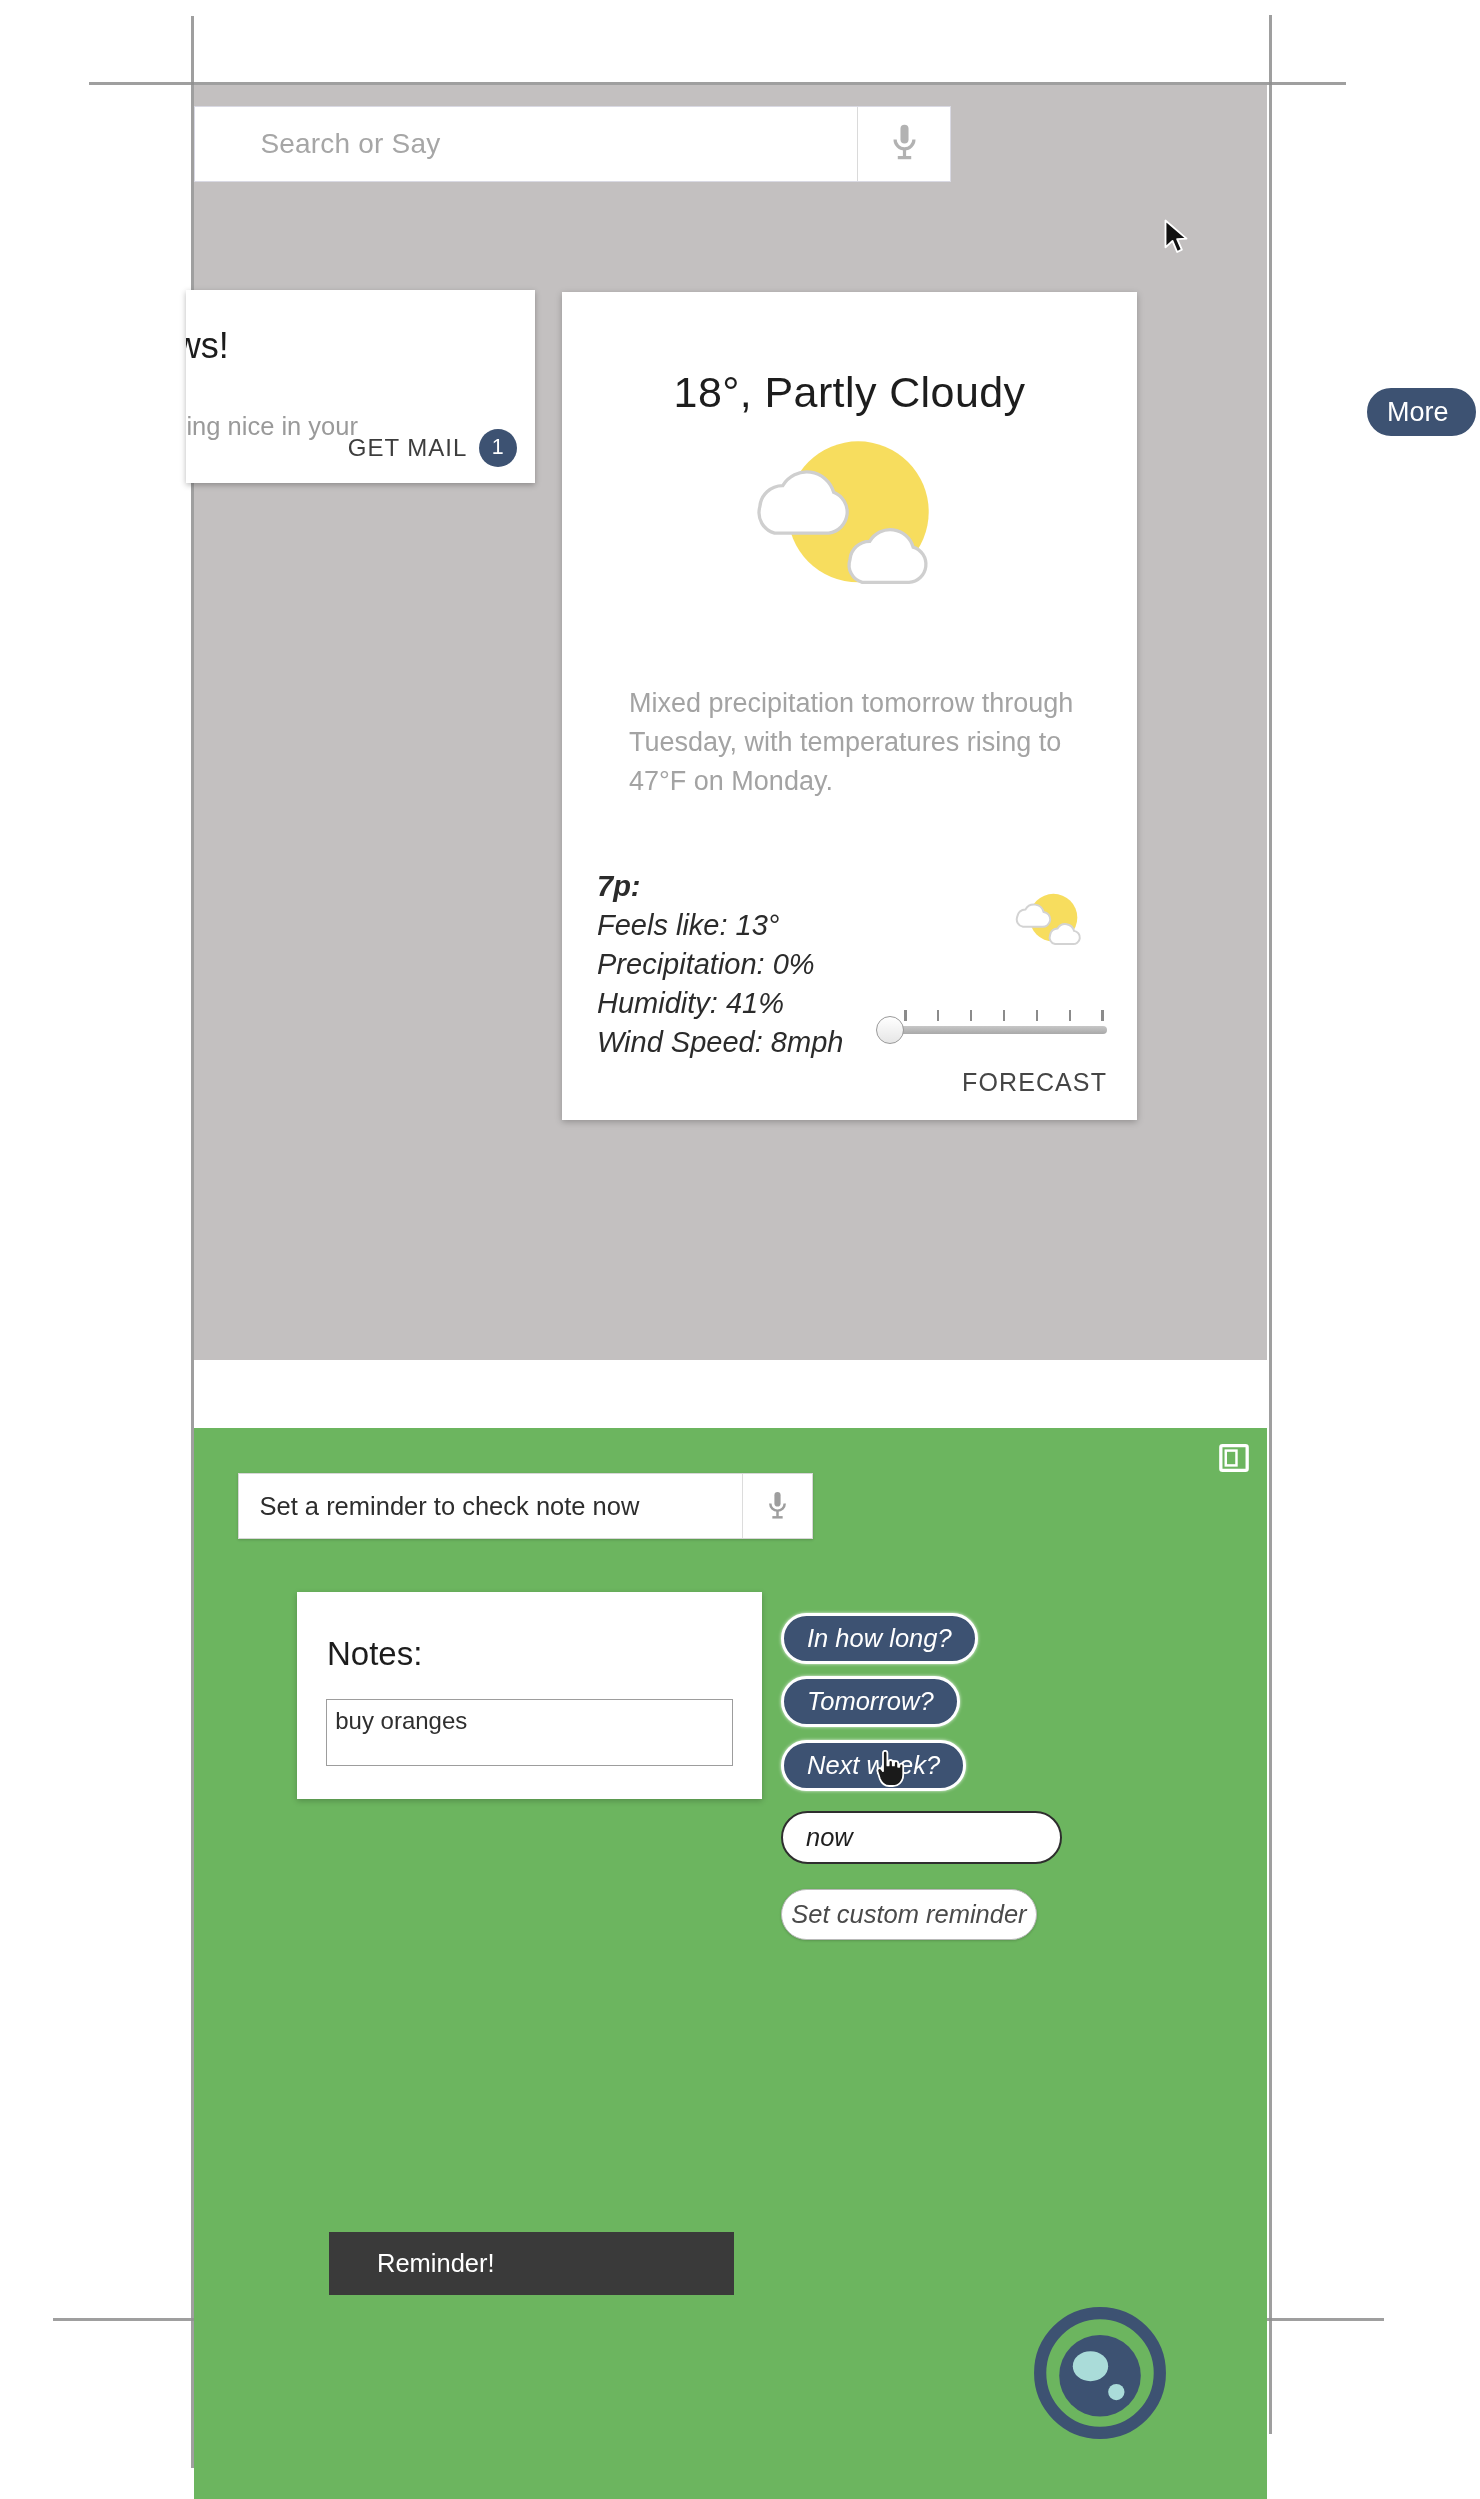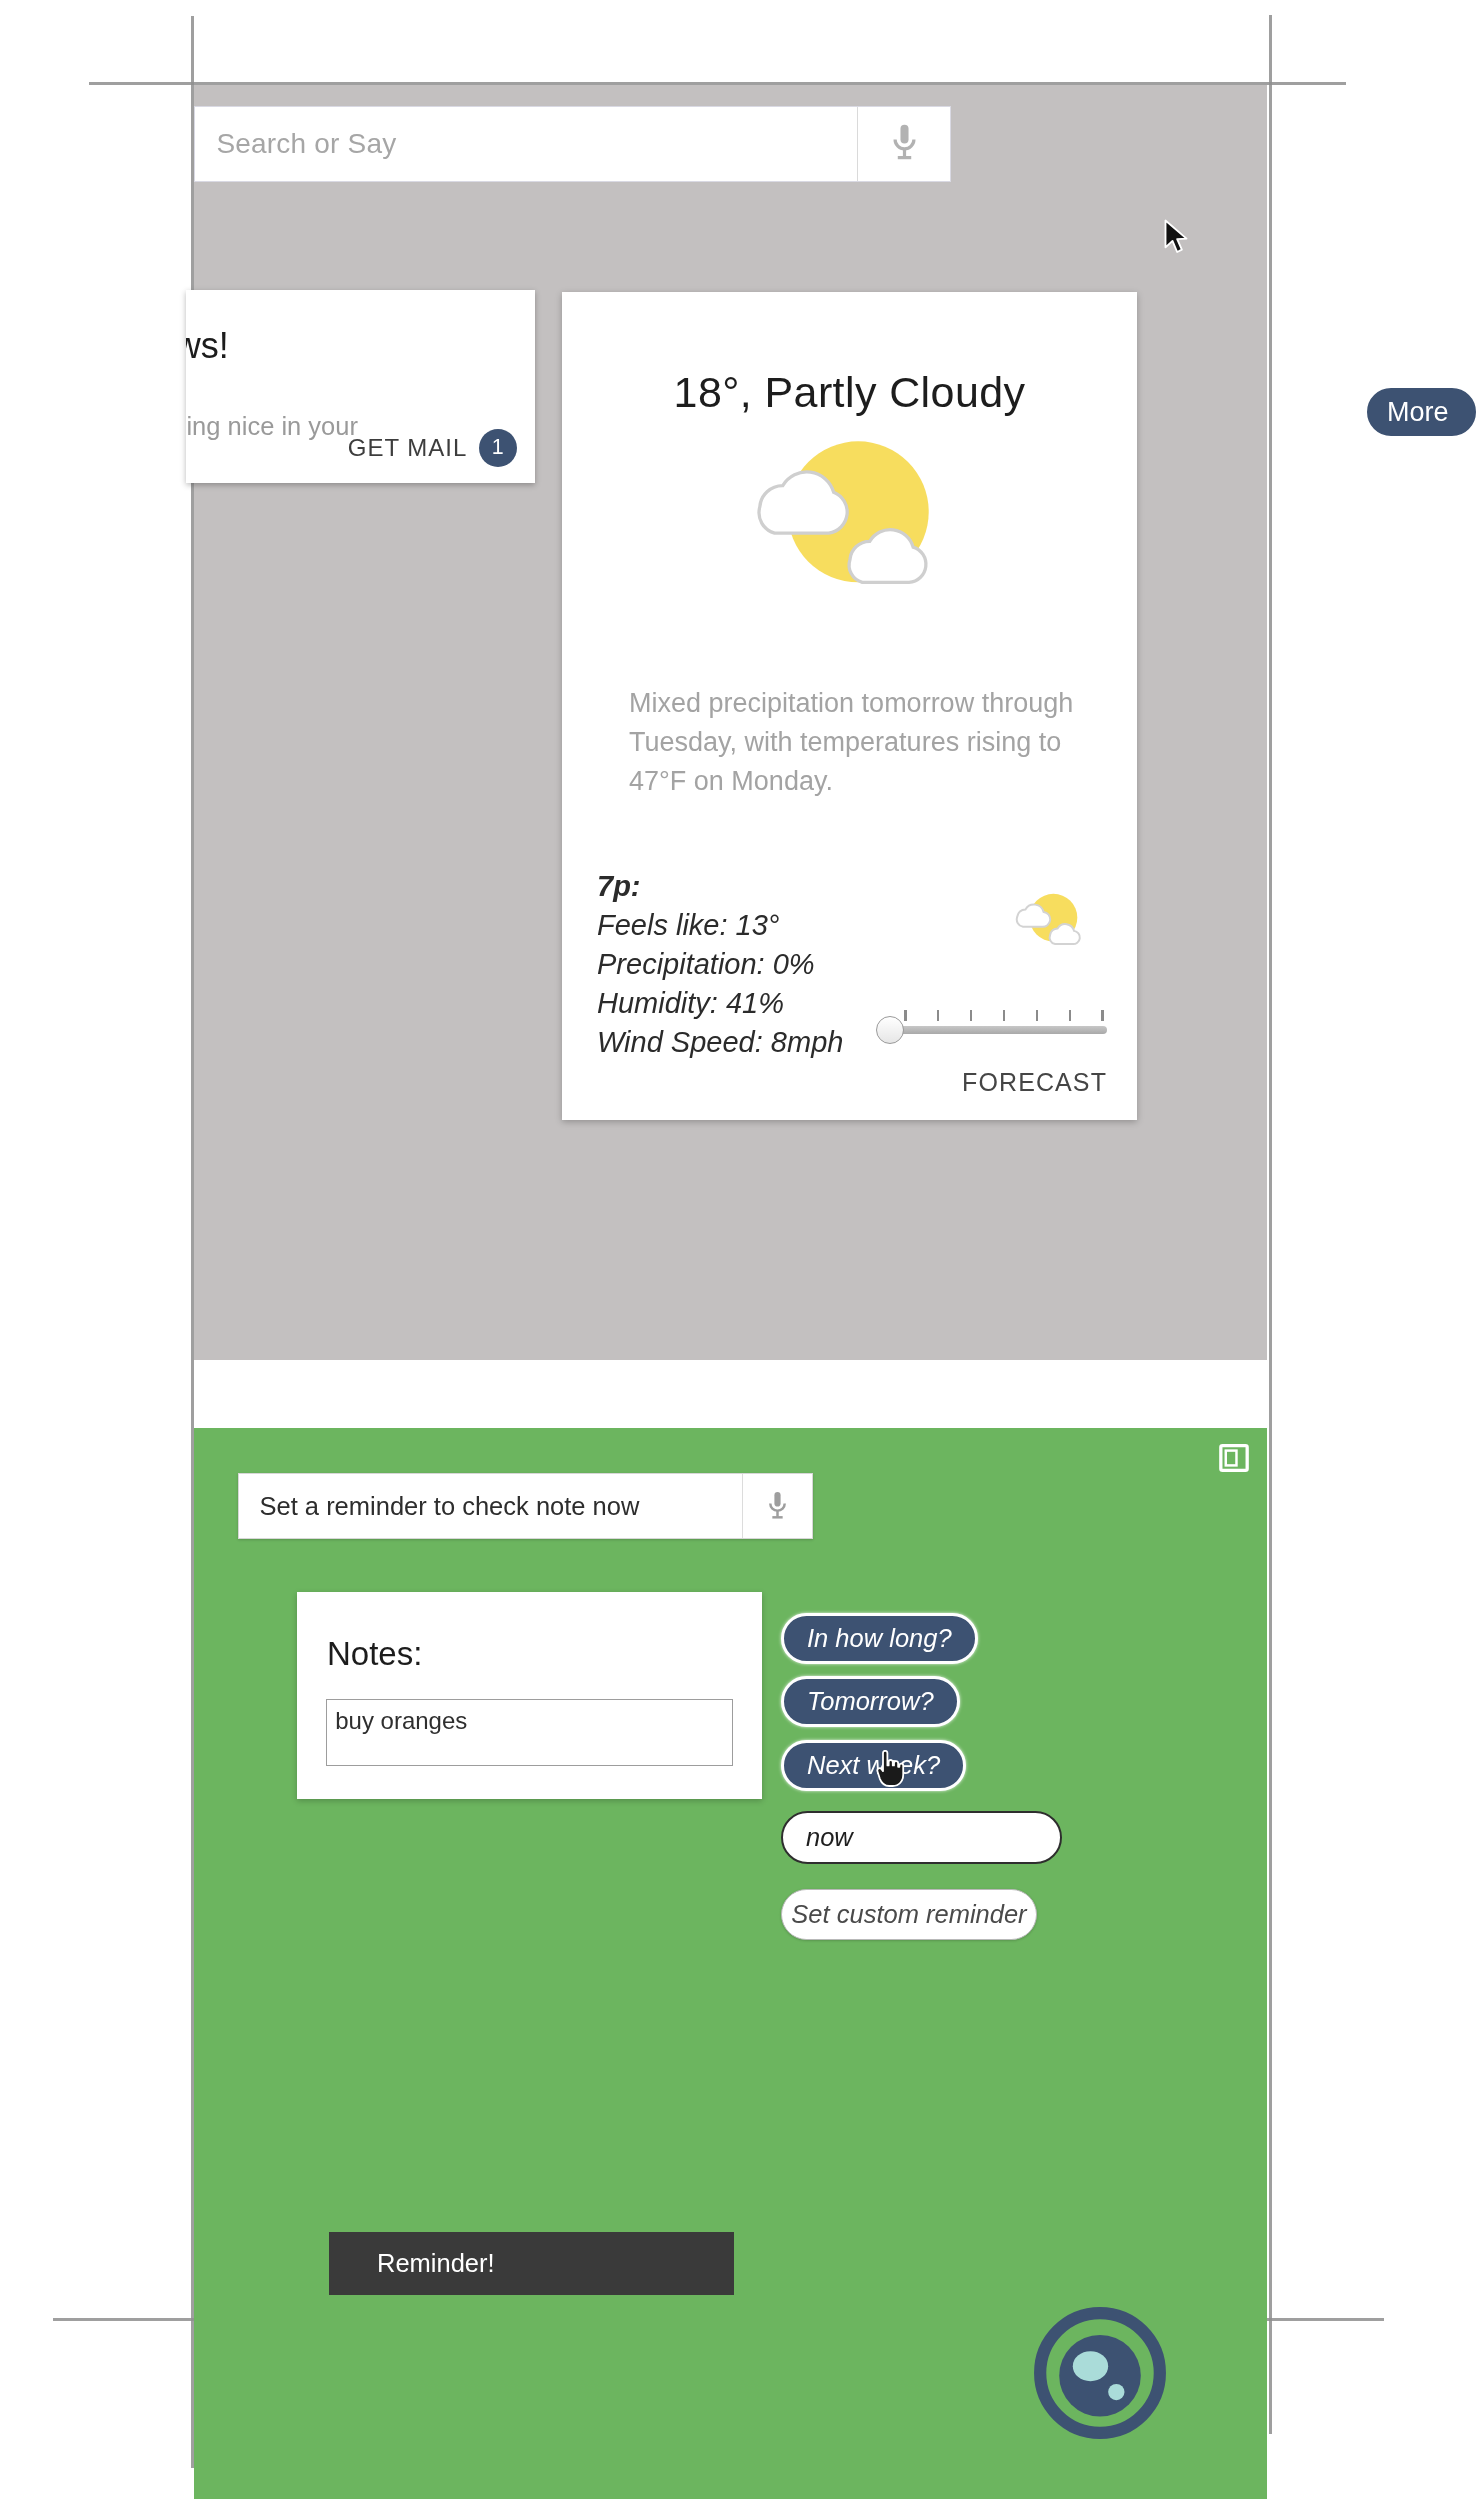--- a/index.html
+++ b/index.html
@@ -57,20 +57,21 @@
   .searchbar .field {
     flex: 1;
     display: flex;
     align-items: center;
     padding-left: 21.4px;
     font-size: 28px;
     color: #a6a6a6;
     letter-spacing: 0.2px;
     border-right: 0.8px solid #dadada;
     background: #fff;
+    margin-left: 44px;
   }
   .searchbar .mic-btn {
     width: 92px;
     display: flex;
     align-items: center;
     justify-content: center;
     background: #fff;
   }
   .mic-glyph { display:block; }
 

